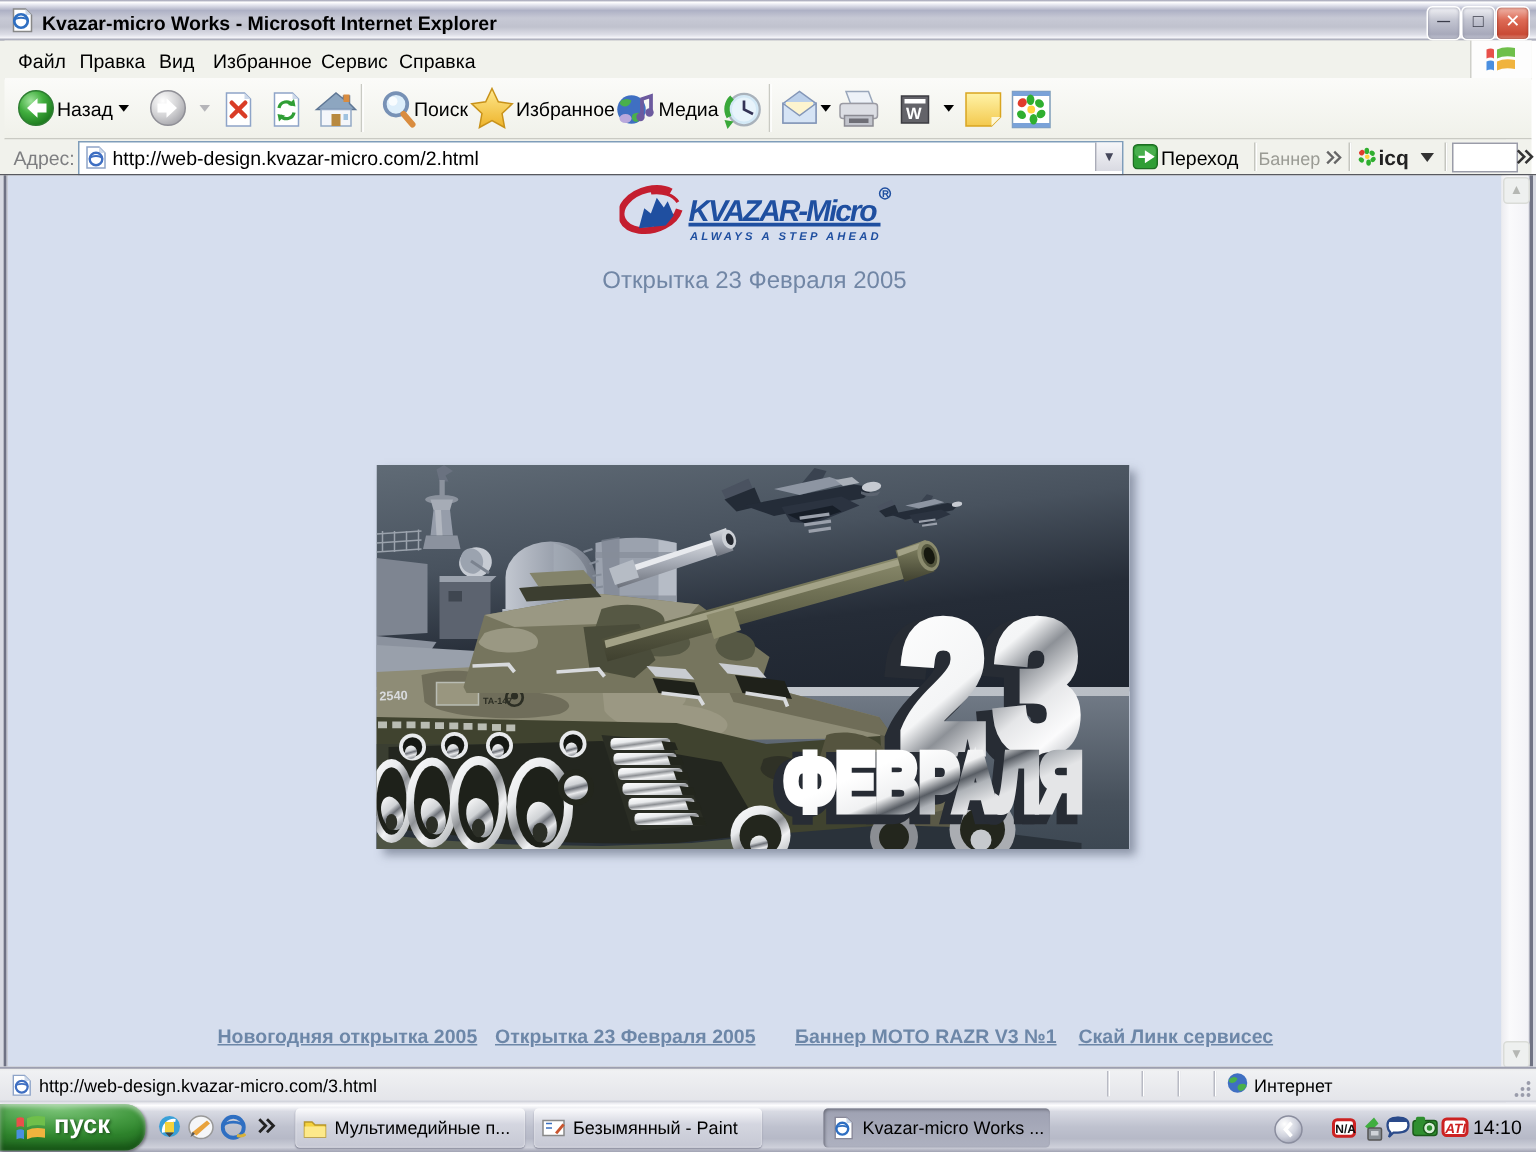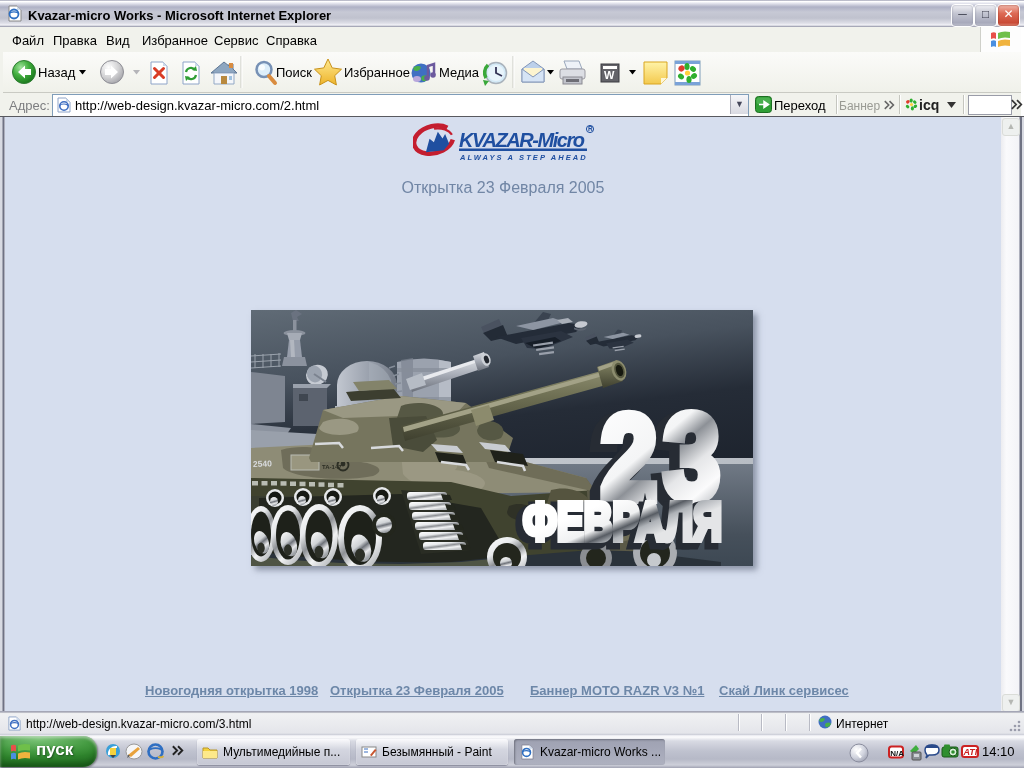--- a/index.html
+++ b/index.html
@@ -52,21 +52,21 @@
 #statusbar .snet{position:absolute;left:836px;top:6px;font-size:12px;color:#000;}
 
 #taskbar{position:absolute;left:0px;top:735px;width:1024px;height:33px;background:linear-gradient(#e6e7ee 0px,#fdfdfe 2px,#d8dae3 6px,#bfc2cf 16px,#b6b9c7 24px,#ced0da 30px,#a0a2b2 33px);}
 #startbtn{position:absolute;left:0px;top:736px;width:97px;height:31px;border-radius:0 14px 14px 0;
 background:radial-gradient(ellipse 120% 90% at 40% 10%,#7bc478 0%,#449a41 45%,#2e832c 70%,#256f24 100%);
 box-shadow:inset 0 2px 3px rgba(255,255,255,.5), inset 0 -4px 6px rgba(10,60,10,.55), 1px 1px 2px rgba(0,0,0,.4);}
 #startbtn .stext{position:absolute;left:36px;top:4px;color:#fff;font-size:17px;font-weight:bold;text-shadow:1px 1px 2px #1c4f1c;}
 .taskbtn{position:absolute;top:739px;height:26px;border-radius:3px;background:linear-gradient(#fbfbfd,#d4d6e0 40%,#c6c8d4);box-shadow:inset 0 0 1px #fff,0 1px 1px #8b8d9e;font-size:12px;color:#000;}
 .taskbtn .ticn{position:absolute;left:5px;top:5px;width:16px;height:16px;}
 .taskbtn .ttxt{position:absolute;left:26px;top:6px;white-space:nowrap;overflow:hidden;}
-#task3{background:linear-gradient(#9ea1b2,#aeb1c0);box-shadow:inset 1px 1px 2px #70727f;}
+#task3{background:linear-gradient(#9ea1b2,#aeb1c0);box-shadow:inset 1px 1px 2px #70727f;margin-left:35px;}
 #tray{position:absolute;left:880px;top:735px;width:144px;height:33px;text-align:right;}
 #clock{position:absolute;left:982px;top:744px;font-size:13px;color:#000;}
 </style>
 </head>
 <body>
 <div id="win">
   <div id="titlebar">
     <svg class="ticon" width="17" height="17" viewBox="0 0 17 17">
       <path d="M3,1 L11,1 L15,5 L15,16 L3,16 Z" fill="#fff" stroke="#888" stroke-width="1"></path>
       <path d="M11,1 L11,5 L15,5 Z" fill="#cdd9ea"></path>
@@ -595,21 +595,21 @@
   <text x="0" y="0" font-size="120" letter-spacing="8" transform="translate(350,189) scale(0.84,1)" fill="url(#steel)" stroke="url(#steel)" stroke-width="10" paint-order="stroke">23</text>
 </g>
 
 <g font-family="'Liberation Sans',sans-serif" font-weight="bold">
   <text x="0" y="0" font-size="54" transform="translate(267,234) scale(0.74,1)" fill="#272c34" stroke="#272c34" stroke-width="11">ФЕВРАЛЯ</text>
   <text x="0" y="0" font-size="54" transform="translate(272,230) scale(0.74,1)" fill="url(#steel2)" stroke="url(#steel2)" stroke-width="6" paint-order="stroke">ФЕВРАЛЯ</text>
 </g>
 </svg>
     </div>
     <div id="links">
-      <a style="position:absolute;left:140px">Новогодняя открытка 1998</a>
+      <a style="position:absolute;left:140px">Новогодняя открытка 2005</a>
       <a style="position:absolute;left:325px">Открытка 23 Февраля 2005</a>
       <a style="position:absolute;left:525px">Баннер MOTO RAZR V3 №1</a>
       <a style="position:absolute;left:714px">Скай Линк сервисес</a>
     </div>
   </div>
   <div id="pageborderL"></div>
   <div id="pageborderR"></div>
   <div id="scrollbar">
     <div class="scrbtn" style="top:1px">▲</div>
     <div class="scrbtn" style="top:577px">▼</div>

